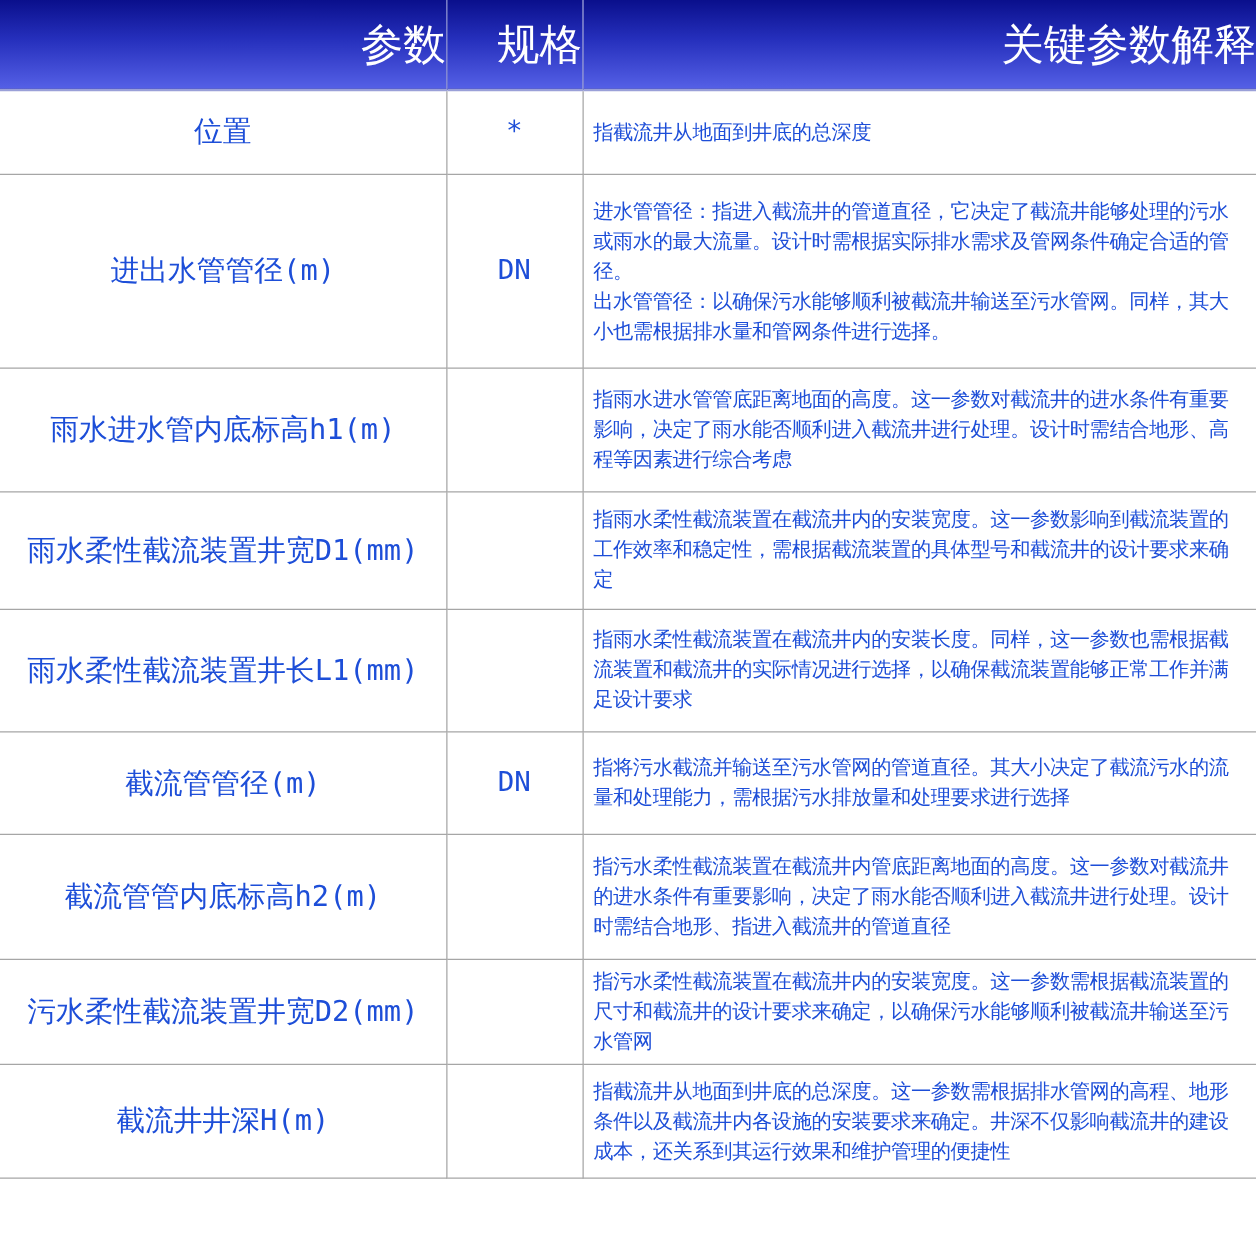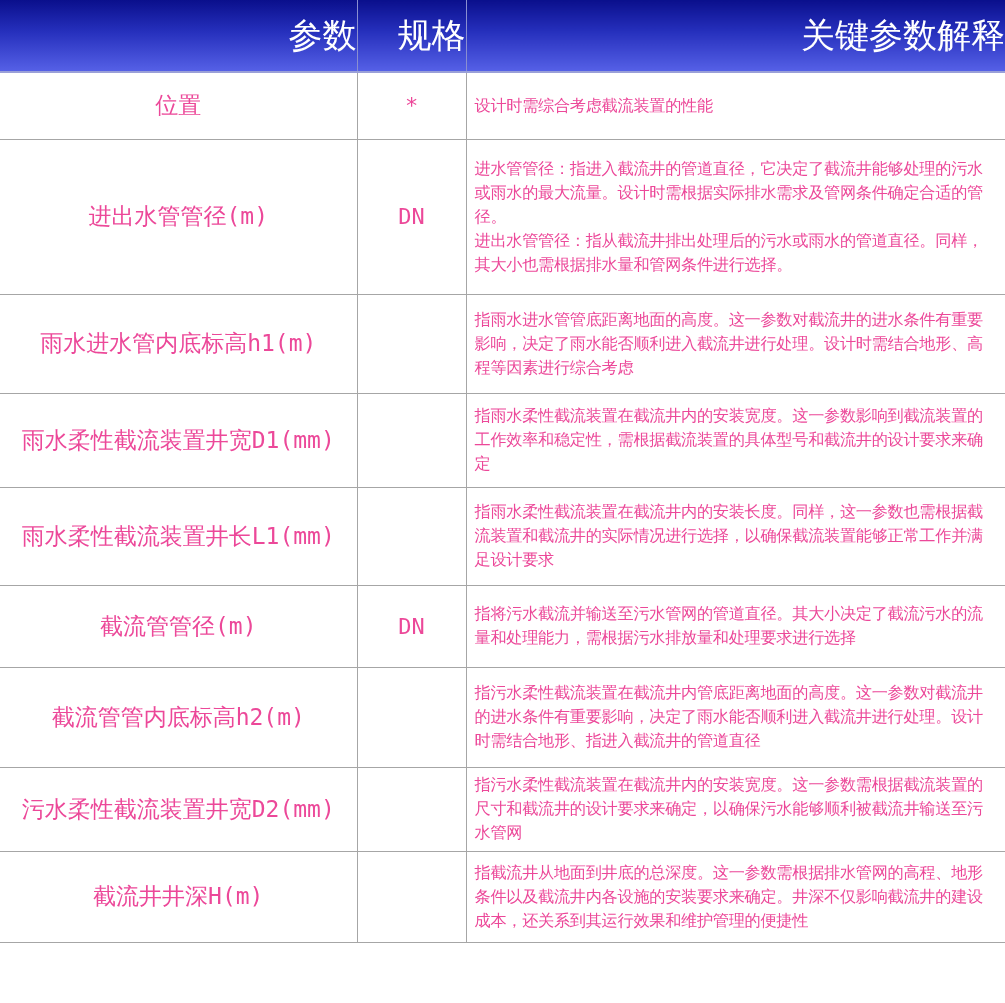--- a/index.html
+++ b/index.html
@@ -23,21 +23,21 @@
       background: linear-gradient(to bottom, #0a0f8c 0%, #2630bd 45%, #5560e6 100%);
       border-right: 1px solid #8a8fd0;
       border-bottom: 2px solid #9aa0d8;
       font-family: "DejaVu Sans", sans-serif;
     }
     thead th:last-child { border-right: none; margin-top: 43px; }
     tbody td {
       border: 1px solid #a6a6a6;
       padding: 0;
       vertical-align: middle;
-      color: #ec4899;
+      color: #1d4ed8;
     }
     tbody tr td:first-child { border-left: none; }
     tbody tr td:last-child { border-right: none; }
     td.param {
       text-align: center;
       font-size: 23px;
       white-space: nowrap;
       font-family: "DejaVu Sans Mono", "DejaVu Sans", monospace;
       letter-spacing: 0px;
     }
@@ -70,29 +70,29 @@
       <th>参数</th>
       <th>规格</th>
       <th>关键参数解释</th>
     </tr>
   </thead>
   <tbody>
     <tr style="height:67px">
       <td class="param">位置</td>
       <td class="spec">*</td>
       <td class="desc">
-        <span class="desc-line">设计时需综合考虑截流装置的性能</span>
+        <span class="desc-line">指截流井从地面到井底的总深度</span>
       </td>
     </tr>
     <tr style="height:155px">
       <td class="param">进出水管管径(m)</td>
       <td class="spec">DN</td>
       <td class="desc">
         <span class="desc-line">进水管管径：指进入截流井的管道直径，它决定了截流井能够处理的污水或雨水的最大流量。设计时需根据实际排水需求及管网条件确定合适的管径。</span>
-        <span class="desc-line">进出水管管径：指从截流井排出处理后的污水或雨水的管道直径。同样，其大小也需根据排水量和管网条件进行选择。</span>
+        <span class="desc-line">出水管管径：以确保污水能够顺利被截流井输送至污水管网。同样，其大小也需根据排水量和管网条件进行选择。</span>
       </td>
     </tr>
     <tr style="height:99px">
       <td class="param">雨水进水管内底标高h1(m)</td>
       <td class="spec"></td>
       <td class="desc">
         <span class="desc-line">指雨水进水管管底距离地面的高度。这一参数对截流井的进水条件有重要影响，决定了雨水能否顺利进入截流井进行处理。设计时需结合地形、高程等因素进行综合考虑</span>
       </td>
     </tr>
     <tr style="height:94px">

